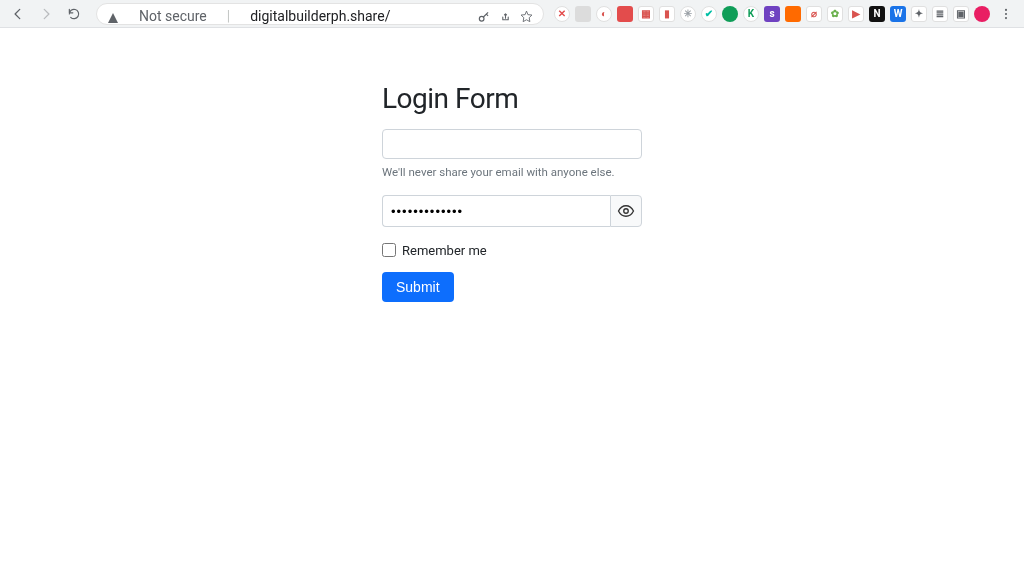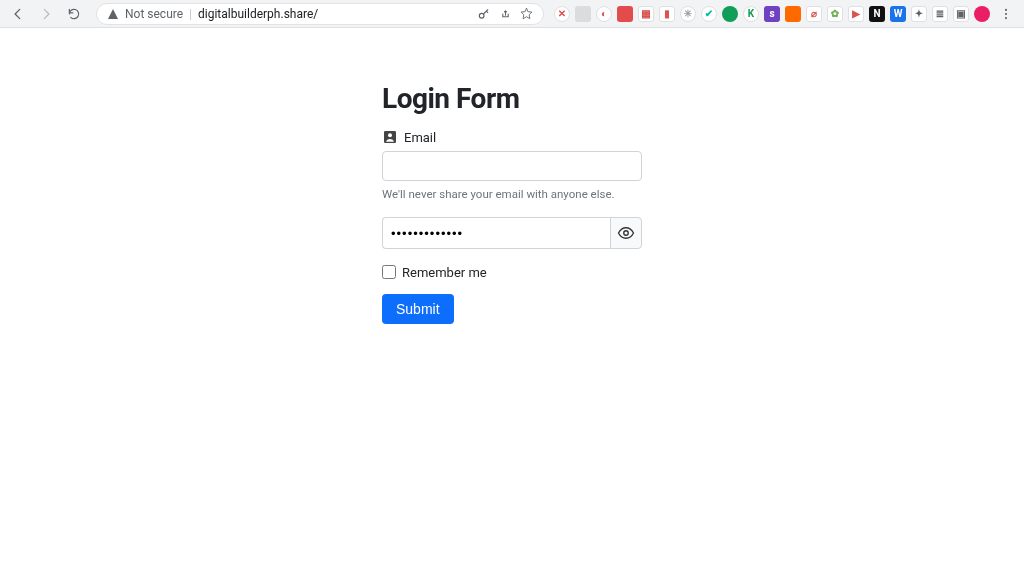--- a/index.html
+++ b/index.html
@@ -30,28 +30,28 @@
     align-items: center;
     justify-content: center;
     color: #5f6368;
     border-radius: 50%;
     cursor: pointer;
   }
   .nav-icon.dis { color: #b9bbbe; }
   .omnibox {
     flex: 1;
     display: flex;
-    align-items: center;
+    align-items: flex-end;
     height: 22px;
     background: #fff;
     border: 1px solid #e3e3e3;
     border-radius: 12px;
     padding: 0 10px;
-    gap: 6px;
-    font-size: 12px;
+    gap: 20px;
+    font-size: 14px;
     color: #5f6368;
     margin: 0 6px;
   }
   .omnibox .urltext { flex: 1; color: #202124; white-space: nowrap; overflow: hidden; }
   .omnibox .sep { color: #c4c7c5; }
   .omnibox .right-icons { display: flex; gap: 8px; align-items: center; color: #5f6368; }
   .ext-strip {
     display: flex;
     align-items: center;
     gap: 5px;
@@ -79,21 +79,21 @@
     width: 100%;
     display: flex;
     justify-content: center;
     padding-top: 54px;
   }
   .form-wrap {
     width: 260px;
   }
   h1.title {
     font-size: 28px;
-    font-weight: 700;
+    font-weight: 400;
     margin-bottom: 14px;
     letter-spacing: -0.5px;
   }
   .field {
     margin-bottom: 16px;
   }
   .label-row {
     display: flex;
     align-items: center;
     gap: 6px;
@@ -246,30 +246,20 @@
       </svg>
   </div>
 </div>
 
 <div class="page">
   <div class="form-wrap">
     <h1 class="title">Login Form</h1>
 
     
     <div class="field">
-      <div class="label-row">
-        <span class="field-icon">
-          <svg width="16" height="16" viewBox="0 0 24 24">
-              <rect x="3" y="3" width="18" height="18" rx="2" fill="#444"></rect>
-              <circle cx="12" cy="9.5" r="3" fill="#fff"></circle>
-              <path d="M6 19c1-3 4-4 6-4s5 1 6 4" fill="#fff"></path>
-            </svg>
-        </span>
-        <span>Email</span>
-      </div>
       <input class="text-input" type="text" value="" style="">
       <div class="help-text">We'll never share your email with anyone else.</div>
     </div>
 
     
     <div class="field">
       <div class="pw-row">
         <input class="pw-input" type="password" value="•••••••••••••" style="">
         <div class="pw-toggle">
           <span>

